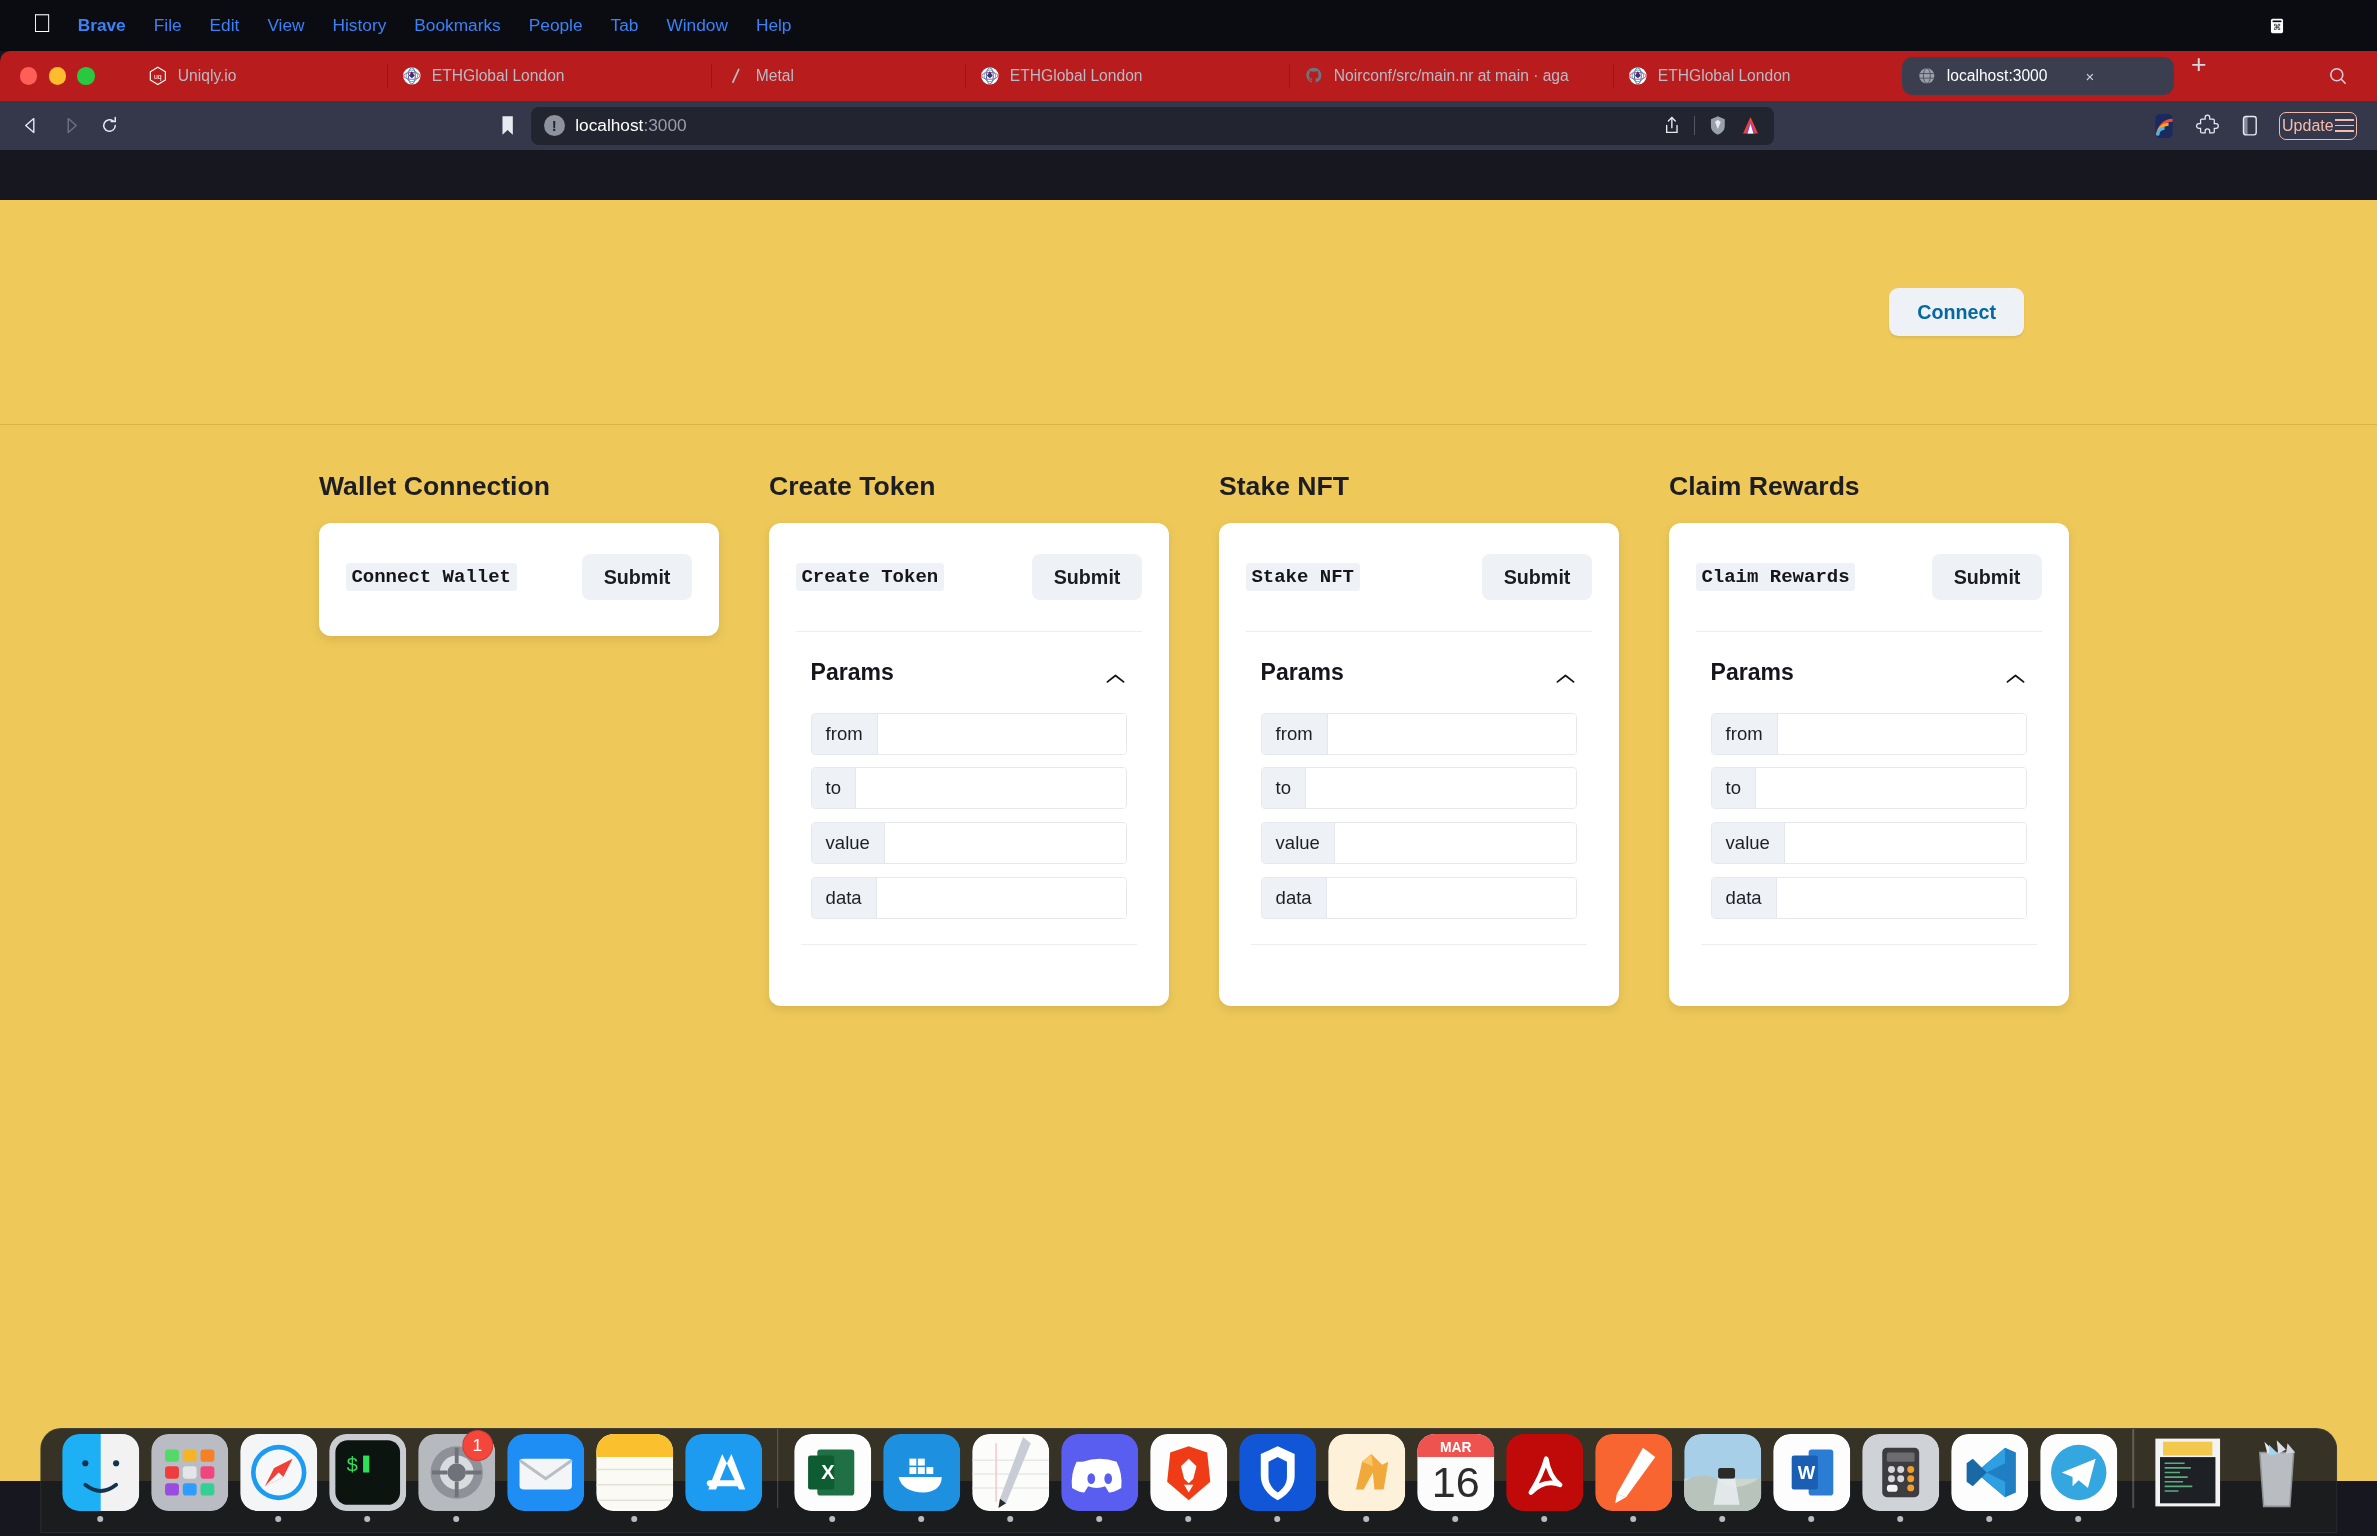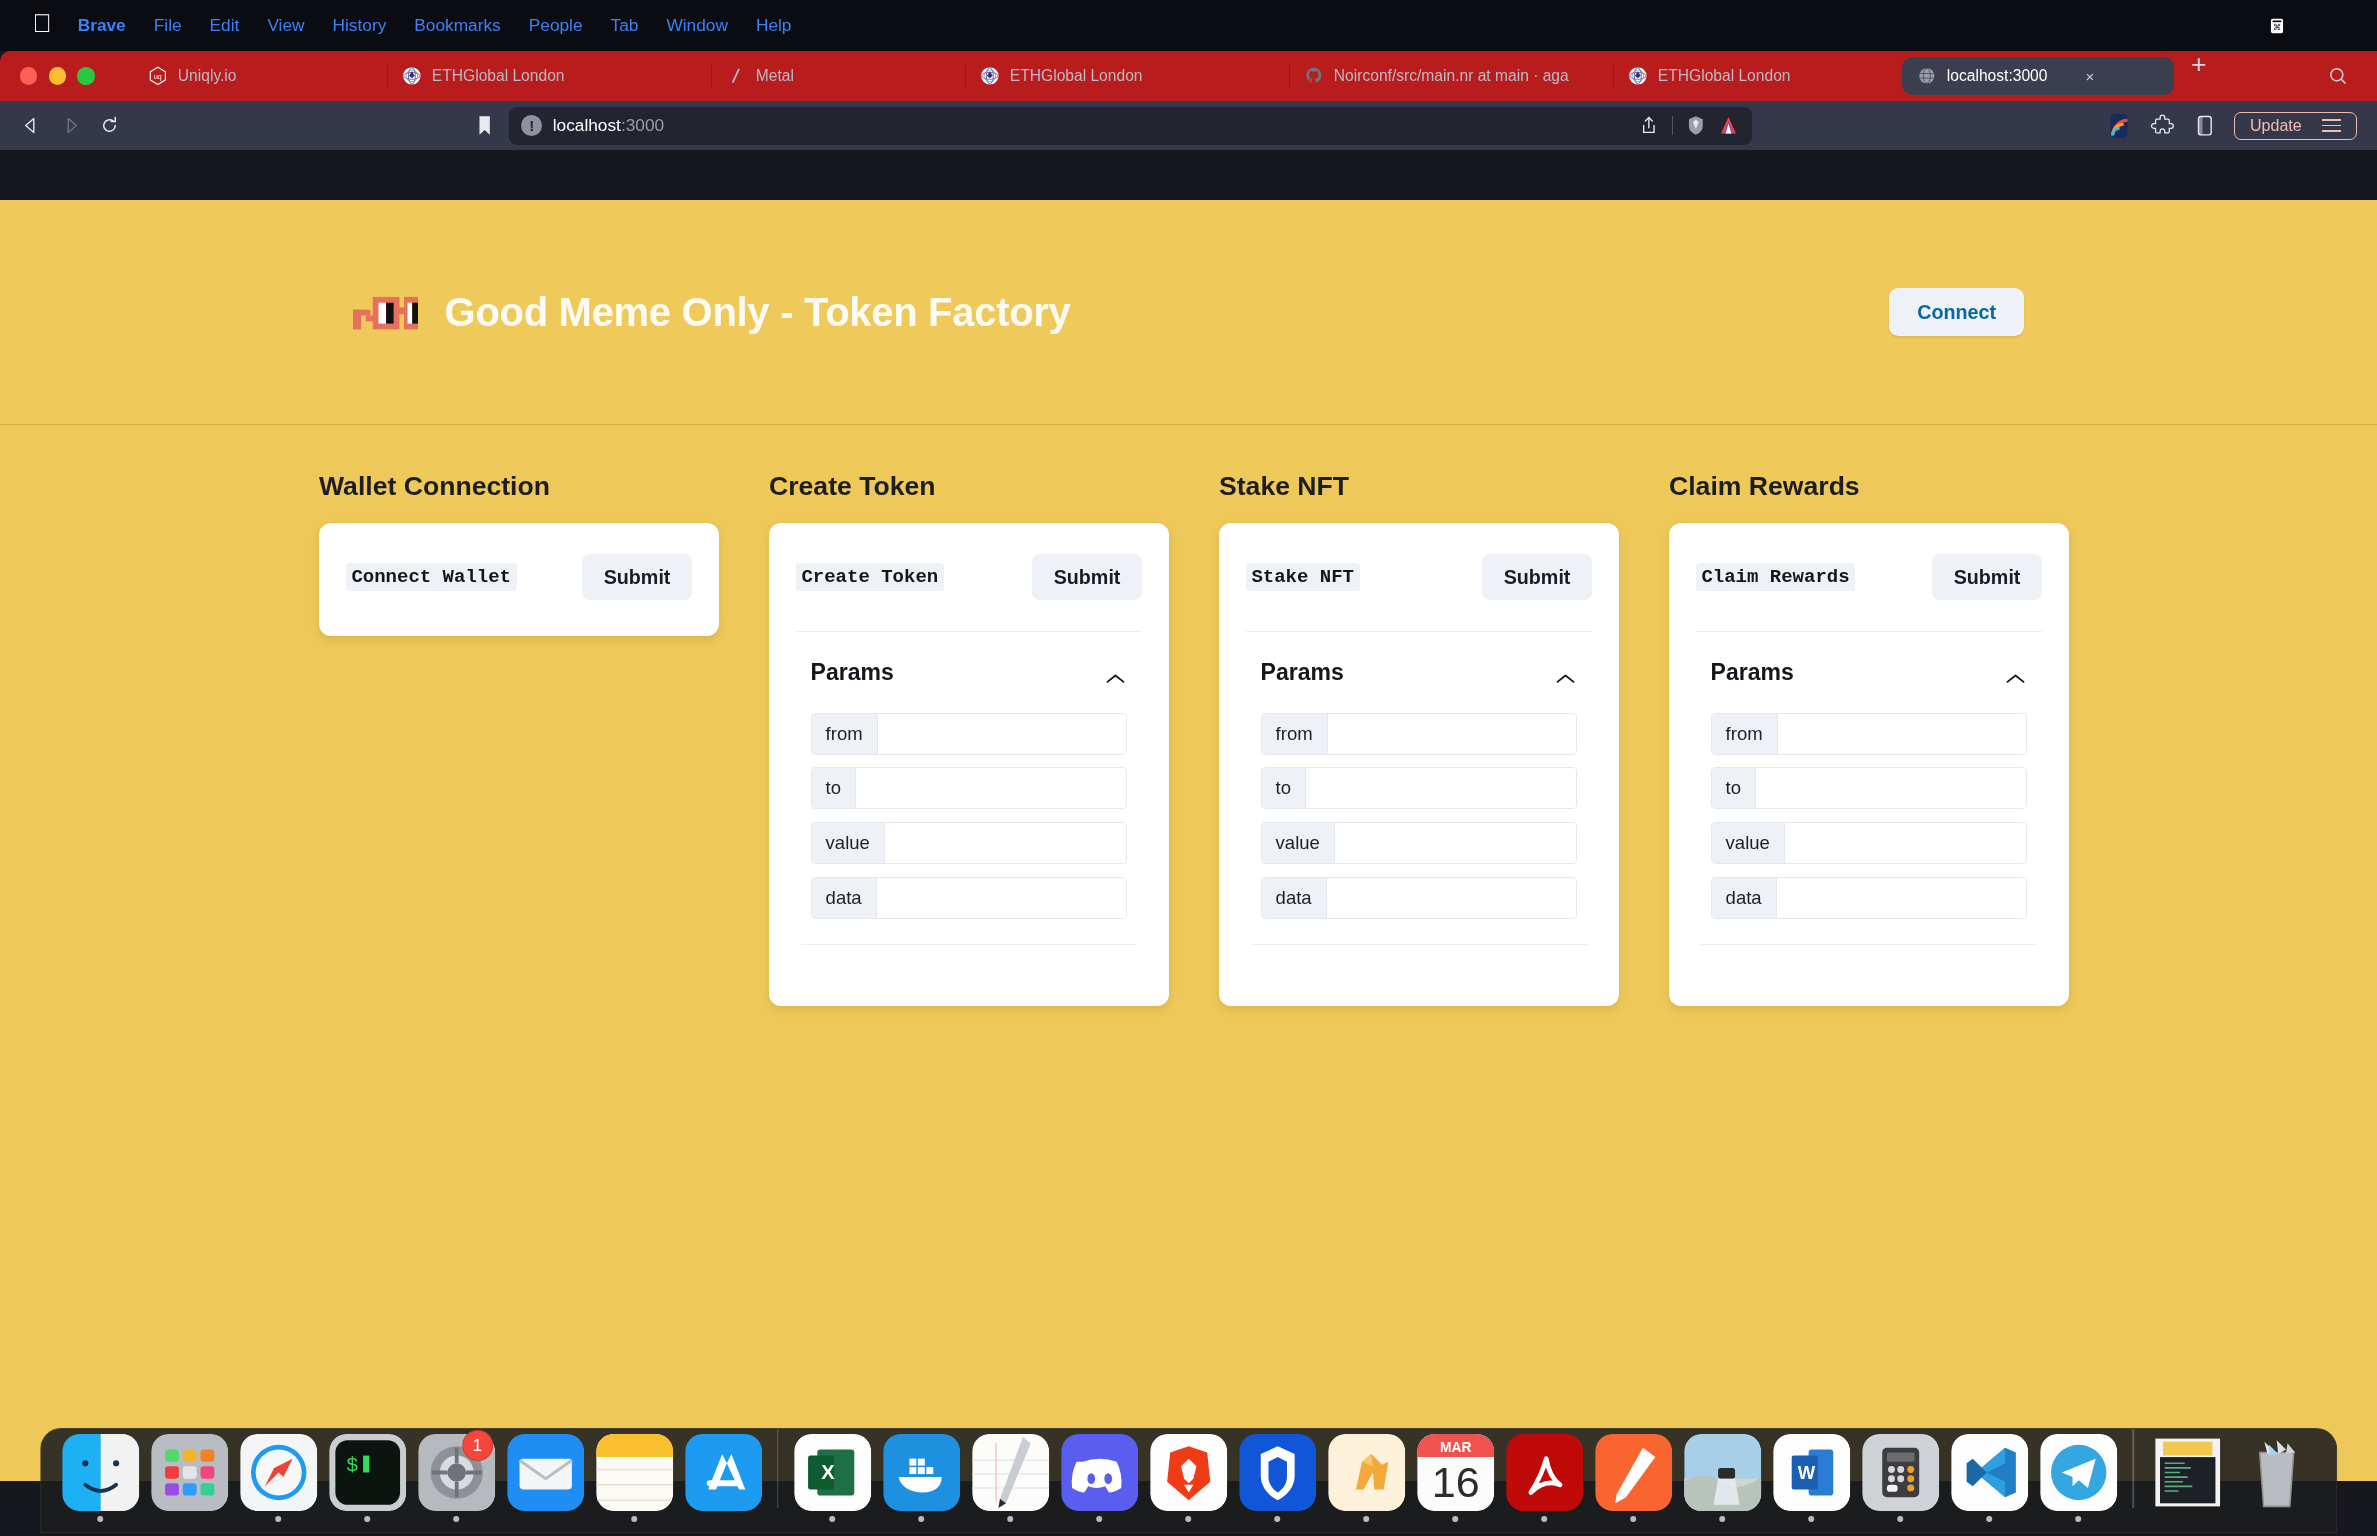--- a/index.html
+++ b/index.html
@@ -93,21 +93,21 @@
     color: #22242f; font-size: 15px; font-weight: bold;
     display: flex; align-items: center; justify-content: center; line-height: 1;
   }
   .omni-url { font-size: 17.3px; color: #ffffff; white-space: nowrap; }
   .omni-url .dim { color: #9a9dab; }
   .omni-right { margin-left: auto; display: flex; align-items: center; gap: 12.7px; }
   .omni-div { width: 1.2px; height: 19.7px; background: #535668; }
   .tb-right { display: flex; align-items: center; gap: 19.7px; margin-left: 17.3px; }
   .update-btn {
     border: 1.2px solid #f2b8a8; border-radius: 7px; color: #f3bcae;
-    font-size: 16px; padding: 4px 15px; display: flex; align-items: center; gap: 20px;
+    font-size: 16px; padding: 4px 2px; display: flex; align-items: center; gap: 1px;
     white-space: nowrap;
   }
   .hamb { display: flex; flex-direction: column; gap: 3.5px; }
   .hamb i { display: block; width: 19.7px; height: 1.7px; background: #f3bcae; }
 
   
   .page {
     position: absolute; top: 149px; left: 0; width: 2377px; height: 1281px;
     background: #eec95a;
     overflow: hidden;
@@ -431,35 +431,20 @@
             <i></i>
             <i></i>
           </span>
       </div>
     </div>
   </div>
 
   <div class="page">
 
     <div class="site-header">
-      <div class="brand">
-        <svg class="logo" viewBox="0 0 112 96">
-          <rect x="0" y="44" width="14" height="34" fill="#e8705e"></rect>
-          <rect x="0" y="44" width="30" height="10" fill="#e8705e"></rect>
-          <rect x="22" y="54" width="14" height="10" fill="#e8705e"></rect>
-          <rect x="34" y="22" width="46" height="56" fill="#e8705e"></rect>
-          <rect x="44" y="32" width="13" height="36" fill="#ffffff"></rect>
-          <rect x="57" y="32" width="13" height="36" fill="#111111"></rect>
-          <rect x="76" y="40" width="14" height="12" fill="#e8705e"></rect>
-          <rect x="88" y="22" width="24" height="56" fill="#e8705e"></rect>
-          <rect x="94" y="32" width="8" height="36" fill="#ffffff"></rect>
-          <rect x="102" y="32" width="10" height="36" fill="#111111"></rect>
-        </svg>
-        <span class="site-title">Good Meme Only - Token Factory</span>
-      </div>
       <div class="connect-btn">Connect</div>
     </div>
 
     <div class="cards-row">
 
       <div class="col">
         <div class="col-title">Wallet Connection</div>
         <div class="card short">
           <div class="card-head">
             <span class="fn-name">Connect Wallet</span>

